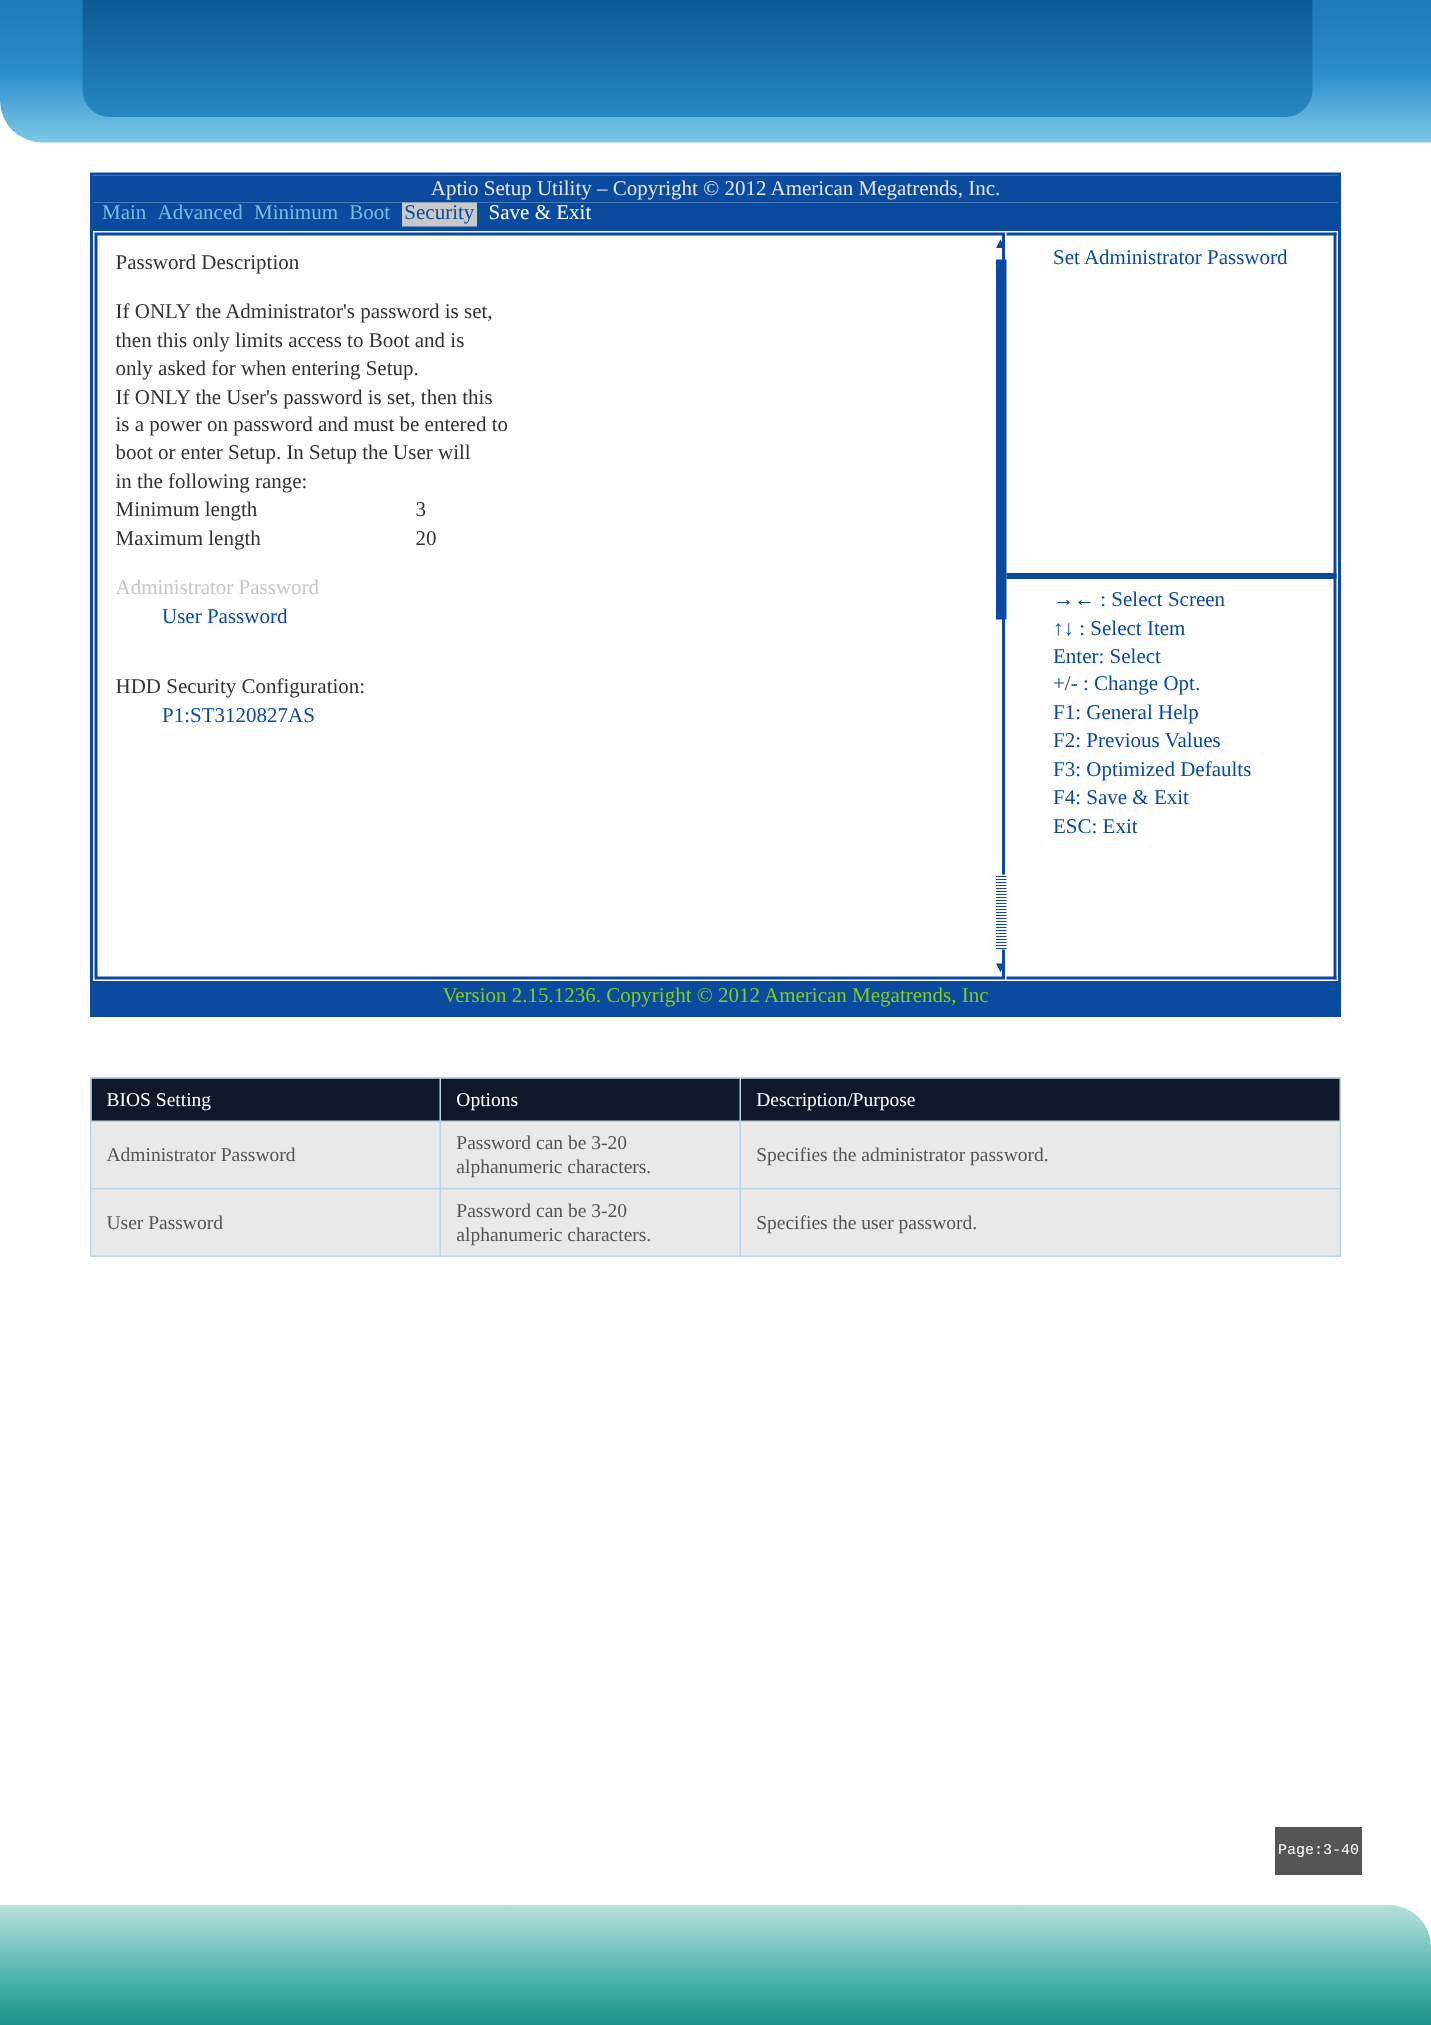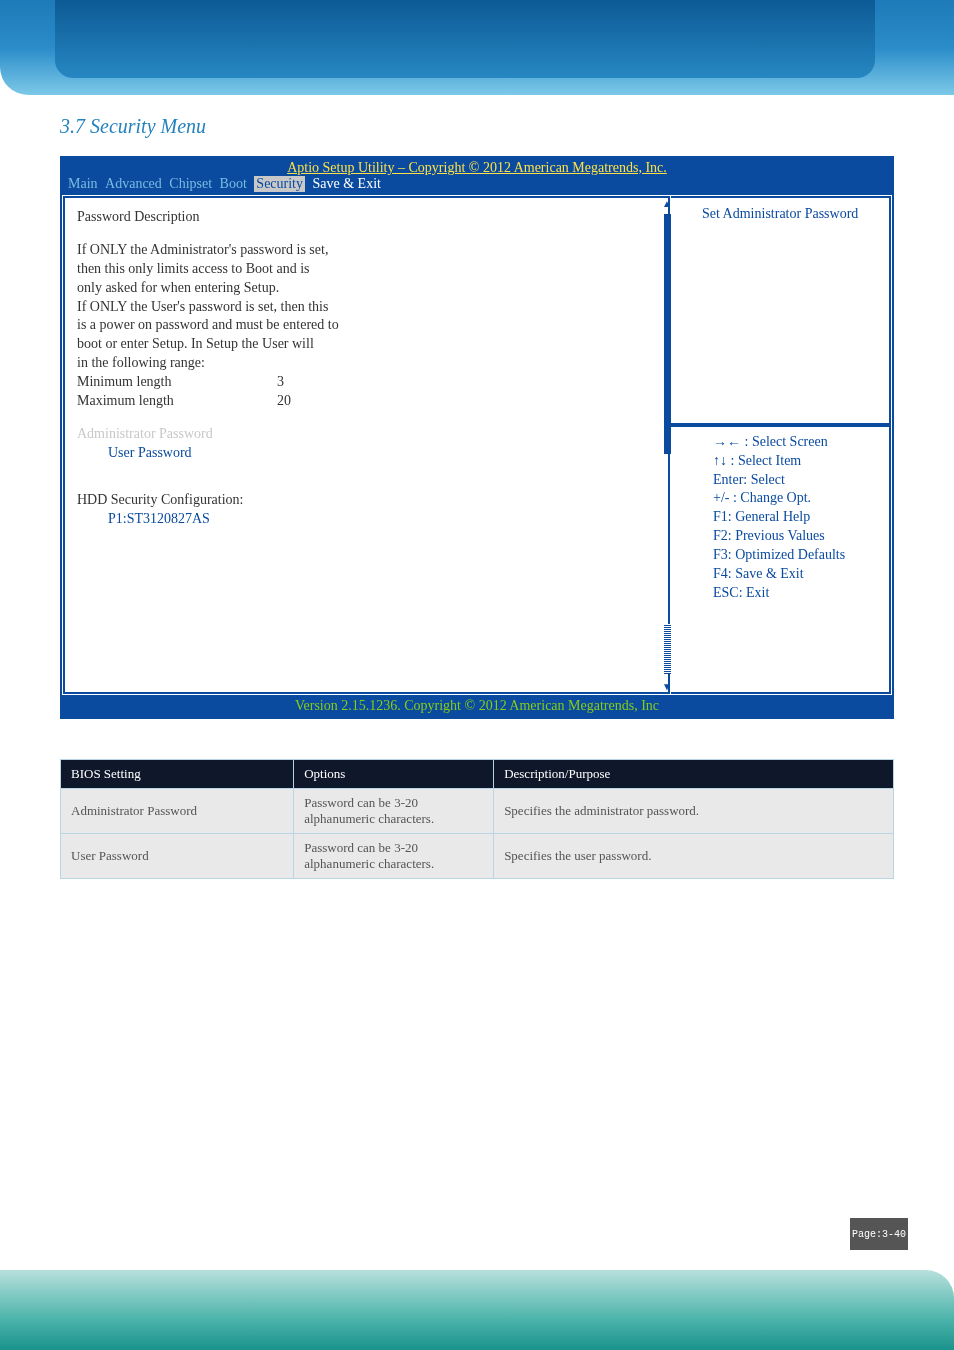--- a/index.html
+++ b/index.html
@@ -47,25 +47,24 @@
       margin-bottom: 18px;
     }
     .bios-box {
       border: 2px solid #0a4ba0;
       background: #fff;
       font-size: 14px;
       color: #333;
     }
     .bios-header {
       background: #0a4ba0;
-      color: #fde047;
+      color: #e5e5e5;
       text-align: center;
       padding: 2px 0 0 0;
       font-size: 14px;
-      text-decoration: underline;
     }
     .bios-menubar {
       background: #0a4ba0;
       padding: 0 6px 3px 6px;
       font-size: 14px;
     }
     .bios-menubar span {
       color: #77bce0;
       margin-right: 4px;
       display: inline-block;
@@ -104,21 +103,21 @@
       font-size: 14px;
     }
     .bios-right-bot {
       flex: 1.1;
       border: 2px solid #0a4ba0;
       border-left: none;
       border-top: 2px solid #0a4ba0;
       padding: 6px 4px 4px 2px;
       font-size: 14px;
     }
-    .bios-right-bot div { line-height: 1.35; margin-left: 11px; }
+    .bios-right-bot div { line-height: 1.35; }
     .bios-black { color: #333; }
     .bios-blue { color: #0a4ba0; padding-left: 31px; }
     .label-val { display: flex; }
     .label-val .lv-label { width: 200px; }
     .desc-line { line-height: 1.35; }
     .sel-item { color: #c8c8c8; }
     .scrollbar {
       position: absolute;
       right: -4px;
       top: 4px;
@@ -196,28 +195,27 @@
     }
   </style>
 </head>
 <body>
 
 <div class="top-banner">
   <div class="top-banner-inner"></div>
 </div>
 
 <div class="content">
-  <div class="section-title">3.7 Security Menu</div>
 
   <div class="bios-box">
     <div class="bios-header">Aptio Setup Utility  –  Copyright © 2012 American Megatrends, Inc.</div>
     <div class="bios-menubar">
       <span>Main</span>
       <span>Advanced</span>
-      <span>Chipset</span>
+      <span>Minimum</span>
       <span>Boot</span>
       <span class="sel">Security</span>
       <span class="nonlit">Save &amp; Exit</span>
     </div>
 
     <div class="bios-body">
       <div class="bios-left">
         <div class="bios-black desc-line">Password Description</div>
         <div style="height:14px"></div>
         <div class="bios-black desc-line">If ONLY the Administrator's password is set,</div>

